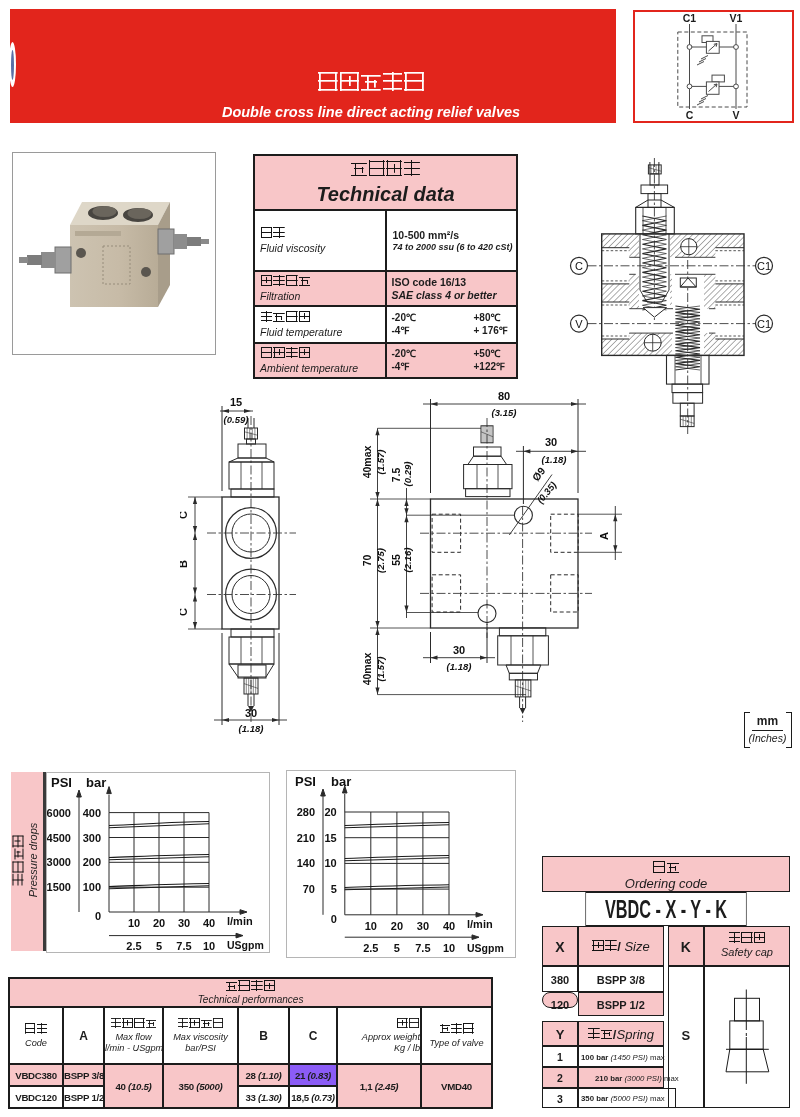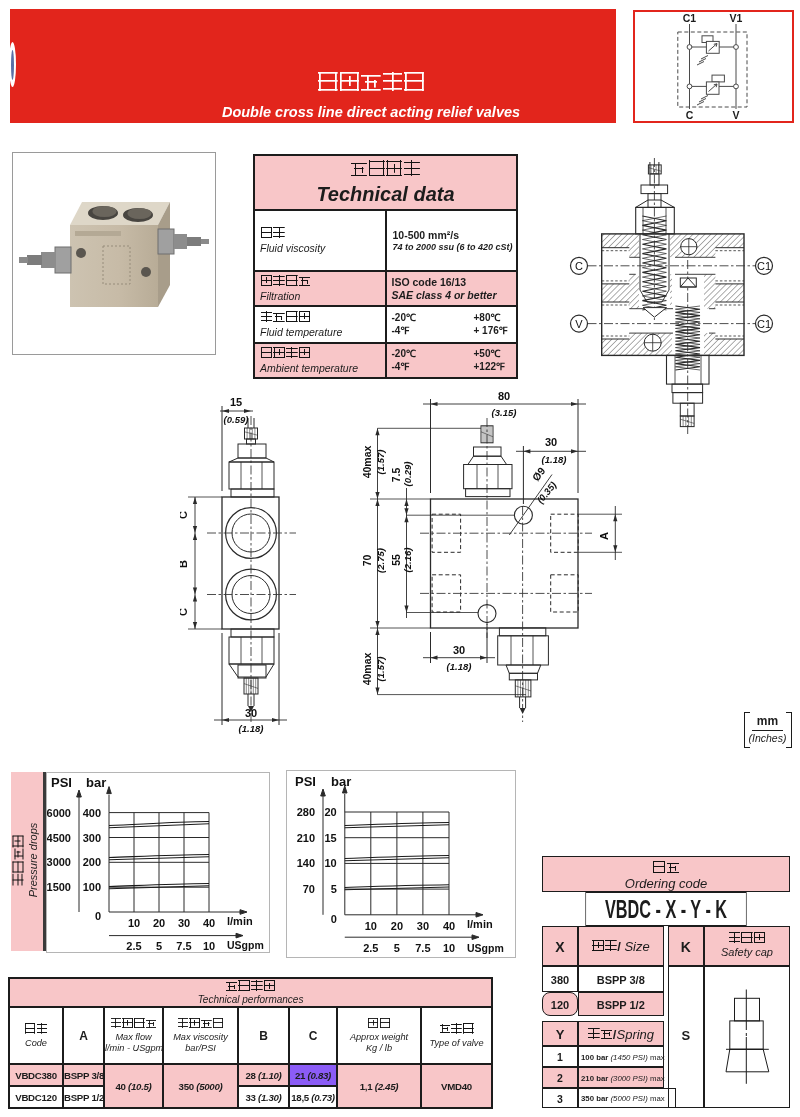--- a/index.html
+++ b/index.html
@@ -589,21 +589,21 @@
             <div class="it">Max flow</div>
             <div class="it">l/min - USgpm</div>
           </td>
  <td style="border:2px solid #1c1c1c;width:73px;">
             <div class="zh12"><span class="cj cjB"></span><span class="cj cjC"></span><span class="cj cjD"></span><span class="cj cjA"></span></div>
             <div class="it">Max viscosity</div>
             <div class="it">bar/PSI</div>
           </td>
  <td style="border:2px solid #1c1c1c;width:49px;font-weight:bold;font-size:12px;">B</td>
  <td style="border:2px solid #1c1c1c;width:46px;font-weight:bold;font-size:12px;">C</td>
- <td style="border:2px solid #1c1c1c;width:82px;">
+ <td style="border:2px solid #1c1c1c;width:82px;text-align:right;">
             <div class="zh12"><span class="cj cjC"></span><span class="cj cjA"></span></div>
             <div class="it">Approx weight</div>
             <div class="it">Kg / lb</div>
           </td>
  <td style="border:2px solid #1c1c1c;">
             <div class="zh12"><span class="cj cjD"></span><span class="cj cjB"></span><span class="cj cjA"></span></div>
             <div class="it">Type of valve</div>
           </td>
         </tr>
 <tr class="dr" style="height:22px;font-weight:bold;">
@@ -638,29 +638,29 @@
  <div class="abs bb" style="left:0;top:70px;width:36px;height:40px;background:#f8c6c8;text-align:center;font-weight:bold;font-size:14px;line-height:40px;">X</div>
  <div class="abs bb" style="left:36px;top:70px;width:85.5px;height:40px;background:#f8c6c8;text-align:center;font-size:13px;line-height:40px;"><b><span class="cj cjC"></span><span class="cj cjB"></span>/</b> <i>Size</i></div>
  <div class="abs bb" style="left:125.5px;top:70px;width:36.5px;height:40px;background:#f8c6c8;text-align:center;font-weight:bold;font-size:14px;line-height:40px;">K</div>
  <div class="abs bb" style="left:162px;top:70px;width:86px;height:40px;background:#f8c6c8;text-align:center;">
    <div style="font-size:13px;font-weight:bold;margin-top:4px;"><span class="cj cjB"></span><span class="cj cjA"></span><span class="cj cjC"></span></div>
    <div style="font-size:11px;font-style:italic;">Safety cap</div>
     </div>
 
  <div class="abs bb" style="left:0;top:110px;width:36px;height:26px;text-align:center;font-weight:bold;font-size:11px;line-height:26px;">380</div>
  <div class="abs bb" style="left:36px;top:110px;width:85.5px;height:26px;text-align:center;font-weight:bold;font-size:11px;line-height:26px;">BSPP 3/8</div>
- <div class="abs bb" style="left:0;top:136px;width:36px;height:24px;background:#f8c6c8;text-align:center;font-weight:bold;font-size:11px;line-height:24px;border-radius:8px;">120</div>
+ <div class="abs bb" style="left:0;top:136px;width:36px;height:16px;background:#f8c6c8;text-align:center;font-weight:bold;font-size:11px;line-height:24px;border-radius:8px;">120</div>
  <div class="abs bb" style="left:36px;top:136px;width:85.5px;height:24px;background:#f8c6c8;text-align:center;font-weight:bold;font-size:11px;line-height:24px;">BSPP 1/2</div>
 
  <div class="abs bb" style="left:0;top:165px;width:36px;height:25px;background:#f8c6c8;text-align:center;font-weight:bold;font-size:13px;line-height:25px;">Y</div>
  <div class="abs bb" style="left:36px;top:165px;width:85.5px;height:25px;background:#f8c6c8;text-align:center;font-size:13px;line-height:25px;"><b><span class="cj cjB"></span><span class="cj cjD"></span>/</b><i>Spring</i></div>
  <div class="abs bb" style="left:0;top:190px;width:36px;height:21px;text-align:center;font-weight:bold;font-size:10.5px;line-height:21px;">1</div>
  <div class="abs bb" style="left:36px;top:190px;width:85.5px;height:21px;font-size:7.8px;line-height:21px;white-space:nowrap;padding-left:2px;"><b>100 bar</b> <i>(1450 PSI)</i> max</div>
  <div class="abs bb" style="left:0;top:211px;width:36px;height:21px;background:#f8c6c8;text-align:center;font-weight:bold;font-size:10.5px;line-height:21px;">2</div>
- <div class="abs bb" style="left:36px;top:211px;width:85.5px;height:21px;background:#f8c6c8;font-size:7.8px;line-height:21px;white-space:nowrap;padding-left:2px;"><b>210 bar</b> <i>(3000 PSI)</i> max</div>
+ <div class="abs bb" style="left:36px;top:211px;width:85.5px;height:21px;background:#f8c6c8;font-size:7.8px;line-height:21px;white-space:nowrap;padding-left:16px;"><b>210 bar</b> <i>(3000 PSI)</i> max</div>
  <div class="abs bb" style="left:0;top:232px;width:36px;height:20px;text-align:center;font-weight:bold;font-size:10.5px;line-height:20px;">3</div>
  <div class="abs bb" style="left:36px;top:232px;width:98px;height:20px;font-size:7.8px;line-height:20px;white-space:nowrap;padding-left:2px;"><b>350 bar</b> <i>(5000 PSI)</i> max</div>
 
  <div class="abs bb" style="left:125.5px;top:110px;width:36.5px;height:142px;text-align:center;font-weight:bold;font-size:13px;line-height:138px;">S</div>
  <div class="abs bb" style="left:162px;top:110px;width:86px;height:142px;">
   <svg width="86" height="142" viewBox="0 0 86 142">
    <g fill="none" stroke="#1c1c1c" stroke-width="1" transform="translate(0,5)">
     <rect x="29.5" y="26.3" width="25" height="22.6"></rect>
     <rect x="24.8" y="48.9" width="33.4" height="28.4"></rect>
     <polygon points="24.8,77.3 58.2,77.3 63.8,99.8 21,99.8"></polygon>

